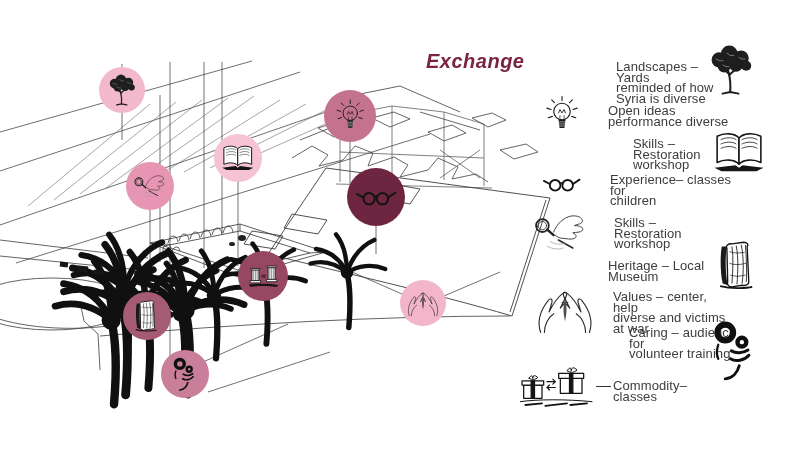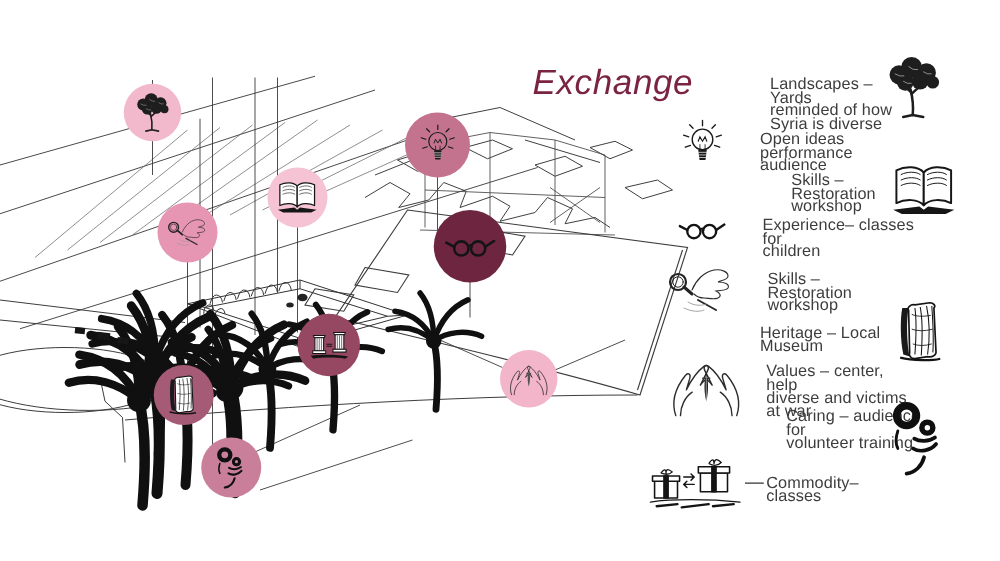--- a/index.html
+++ b/index.html
@@ -1,20 +1,20 @@
 <!DOCTYPE html>
 <html><head>
 <meta charset="utf-8">
 <style>
   html,body{margin:0;padding:0;background:#fff;}
   .stage{position:relative;width:800px;height:449px;background:#ffffff;overflow:hidden;
          font-family:"Liberation Sans", sans-serif;}
   .sketch{position:absolute;left:0;top:0;}
-  .title{position:absolute;left:426px;top:50px;font-size:28px;font-style:italic;
-         font-weight:normal;color:#7a2342;letter-spacing:0.5px;}
+  .title{position:absolute;left:426px;top:50px;font-size:20px;font-style:italic;
+         font-weight:bold;color:#7a2342;letter-spacing:0.5px;}
   .badge{position:absolute;border-radius:50%;display:flex;align-items:center;justify-content:center;}
   .badge svg{width:74%;height:74%;}
   .legend-label{position:absolute;font-size:13px;line-height:10.5px;color:#3d3d3d;
                 white-space:pre-line;letter-spacing:0.1px;}
   .legend-icon{position:absolute;}
   .connector{position:absolute;left:596px;top:386px;width:15px;border-top:1px solid #333;}
 </style>
 </head>
 <body>
 
@@ -319,21 +319,21 @@
 reminded of how
 Syria is diverse</div>
     <svg class="legend-icon" style="left:704px;top:42px" width="54" height="56">
         <use href="#sym-tree"></use>
       </svg>
 
     <svg class="legend-icon" style="left:540px;top:88px" width="44" height="54">
         <use href="#sym-lightbulb"></use>
       </svg>
     <div class="legend-label" style="left:608px;top:106px;width:130px">Open ideas
-performance audience</div>
+performance diverse</div>
 
     <div class="legend-label" style="left:633px;top:139px;width:90px">Skills – Restoration
 workshop</div>
     <svg class="legend-icon" style="left:710px;top:124px" width="58" height="56">
         <use href="#sym-book"></use>
       </svg>
 
     <svg class="legend-icon" style="left:534px;top:164px" width="56" height="40">
         <use href="#sym-glasses"></use>
       </svg>

